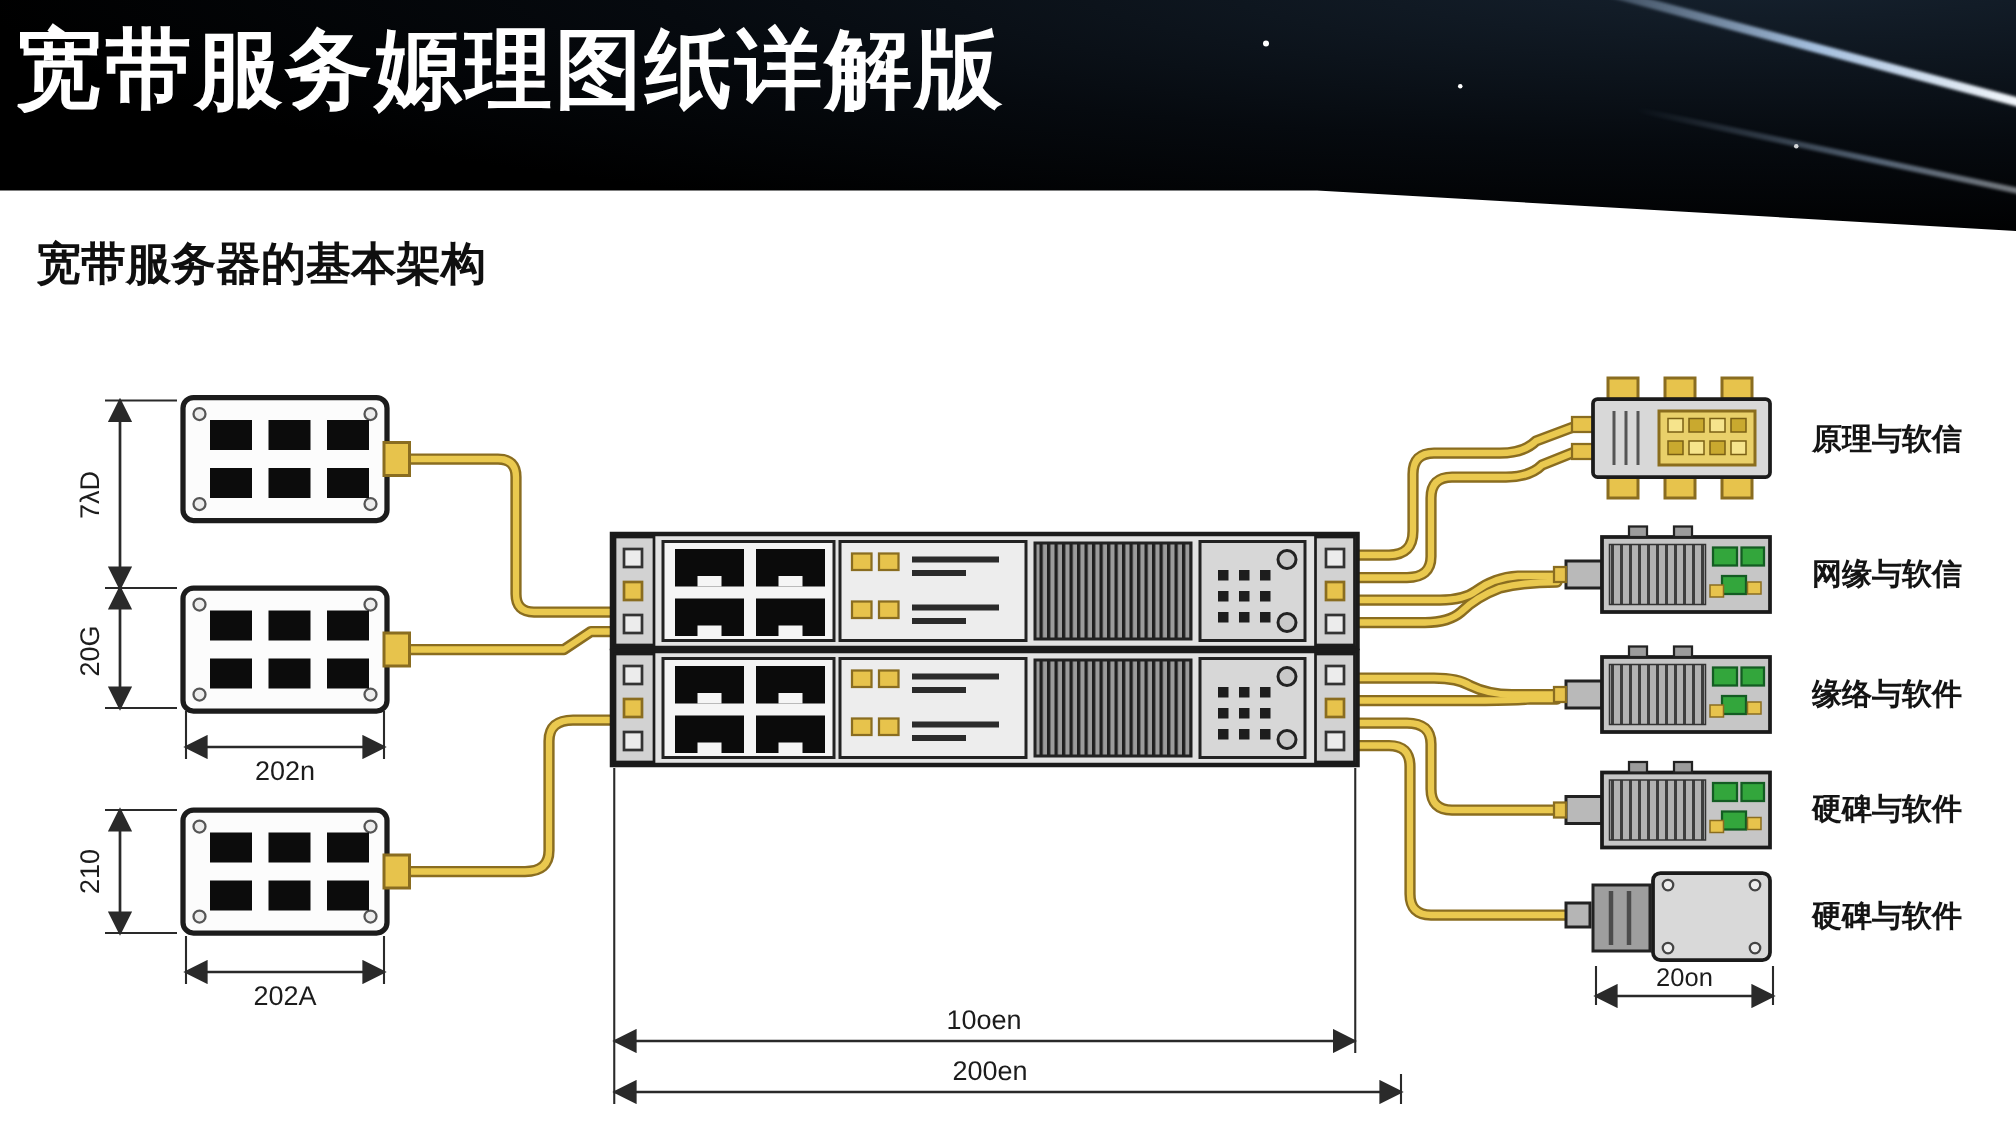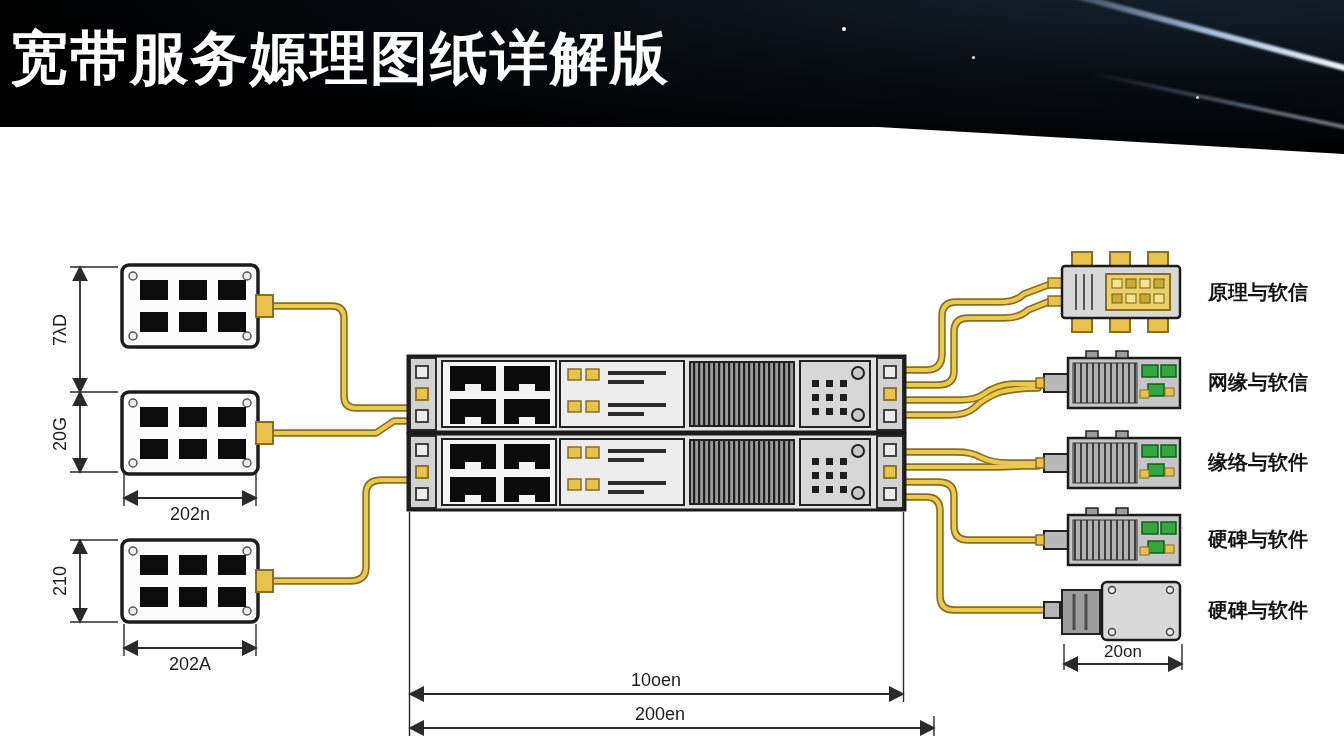--- a/index.html
+++ b/index.html
@@ -5,21 +5,21 @@
   html,body{margin:0;padding:0;background:#ffffff;font-family:"Liberation Sans",sans-serif;}
   .stage{position:relative;width:1344px;height:750px;overflow:hidden;background:#ffffff;}
 
   
   .header{
     position:absolute;left:0;top:0;width:1344px;height:160px;
     background:radial-gradient(ellipse at 88% -10%, #16222f 0%, #060a0f 45%, #000 72%);
     clip-path:polygon(0 0,1344px 0,1344px 154px,878px 127px,0 127px);
   }
   .title{
-    position:absolute;left:10px;top:20px;margin:0;
+    position:absolute;left:10px;top:8px;margin:0;
     font-size:58px;font-weight:900;color:#ffffff;letter-spacing:2px;white-space:nowrap;
   }
   .streak{position:absolute;border-radius:4px;filter:blur(1px);
     background:linear-gradient(90deg,rgba(150,195,255,0) 0%,rgba(190,220,255,.85) 55%,#ffffff 100%);}
   .s1{width:360px;height:6px;right:-28px;top:24px;transform:rotate(15deg);}
   .s2{width:300px;height:4px;right:-42px;top:102px;transform:rotate(12deg);opacity:.5;}
   .star{position:absolute;width:4px;height:4px;border-radius:50%;background:#fff;}
   .star.st1{left:842px;top:27px;}
   .star.st2{left:972px;top:56px;width:3px;height:3px;}
   .star.st3{left:1196px;top:96px;width:3px;height:3px;opacity:.8;}
@@ -47,20 +47,21 @@
 
   <div class="header">
     <div class="streak s1"></div>
     <div class="streak s2"></div>
     <span class="star st1"></span>
     <span class="star st2"></span>
     <span class="star st3"></span>
     <h1 class="title">宽带服务嫄理图纸详解版</h1>
   </div>
 
+  <h2 class="subtitle">宽带服务器的基本架构</h2>
 
   <svg class="diagram" width="1344" height="600" viewBox="0 0 1344 600" xmlns="http://www.w3.org/2000/svg">
 
     <defs>
       <marker id="aE" markerWidth="9" markerHeight="9" refX="8" refY="4.5" orient="auto">
         <path d="M0 0 L9 4.5 L0 9 z" fill="#2a2a2a"></path>
       </marker>
       <marker id="aS" markerWidth="9" markerHeight="9" refX="1" refY="4.5" orient="auto">
         <path d="M9 0 L0 4.5 L9 9 z" fill="#2a2a2a"></path>
       </marker>

